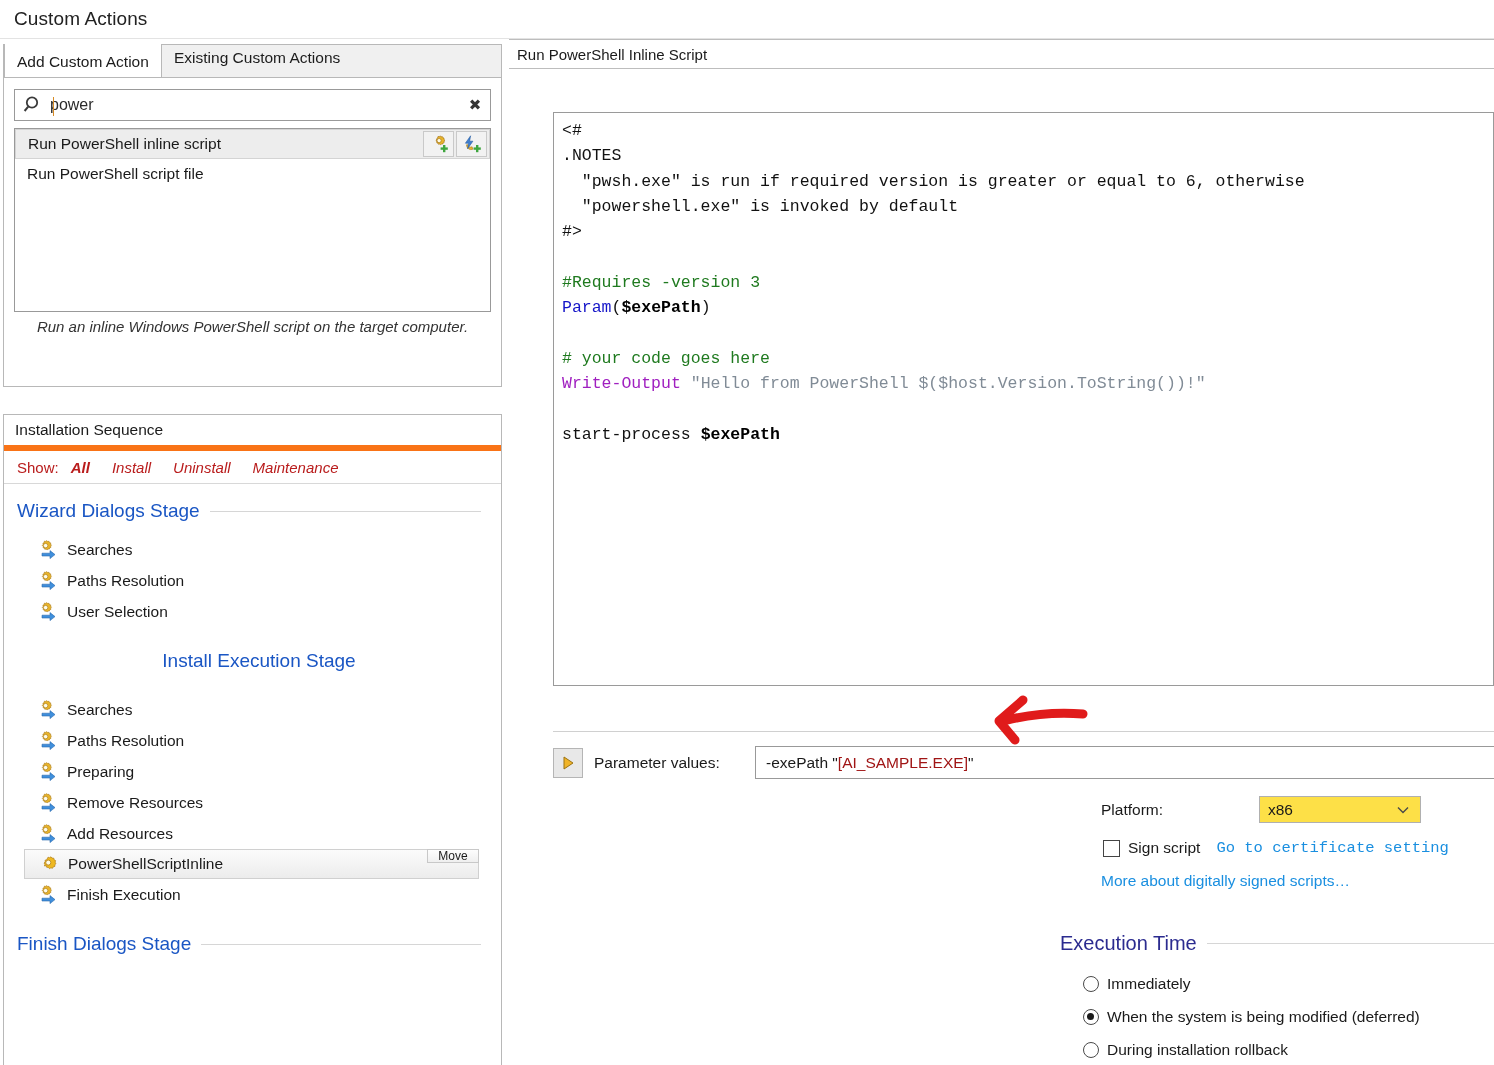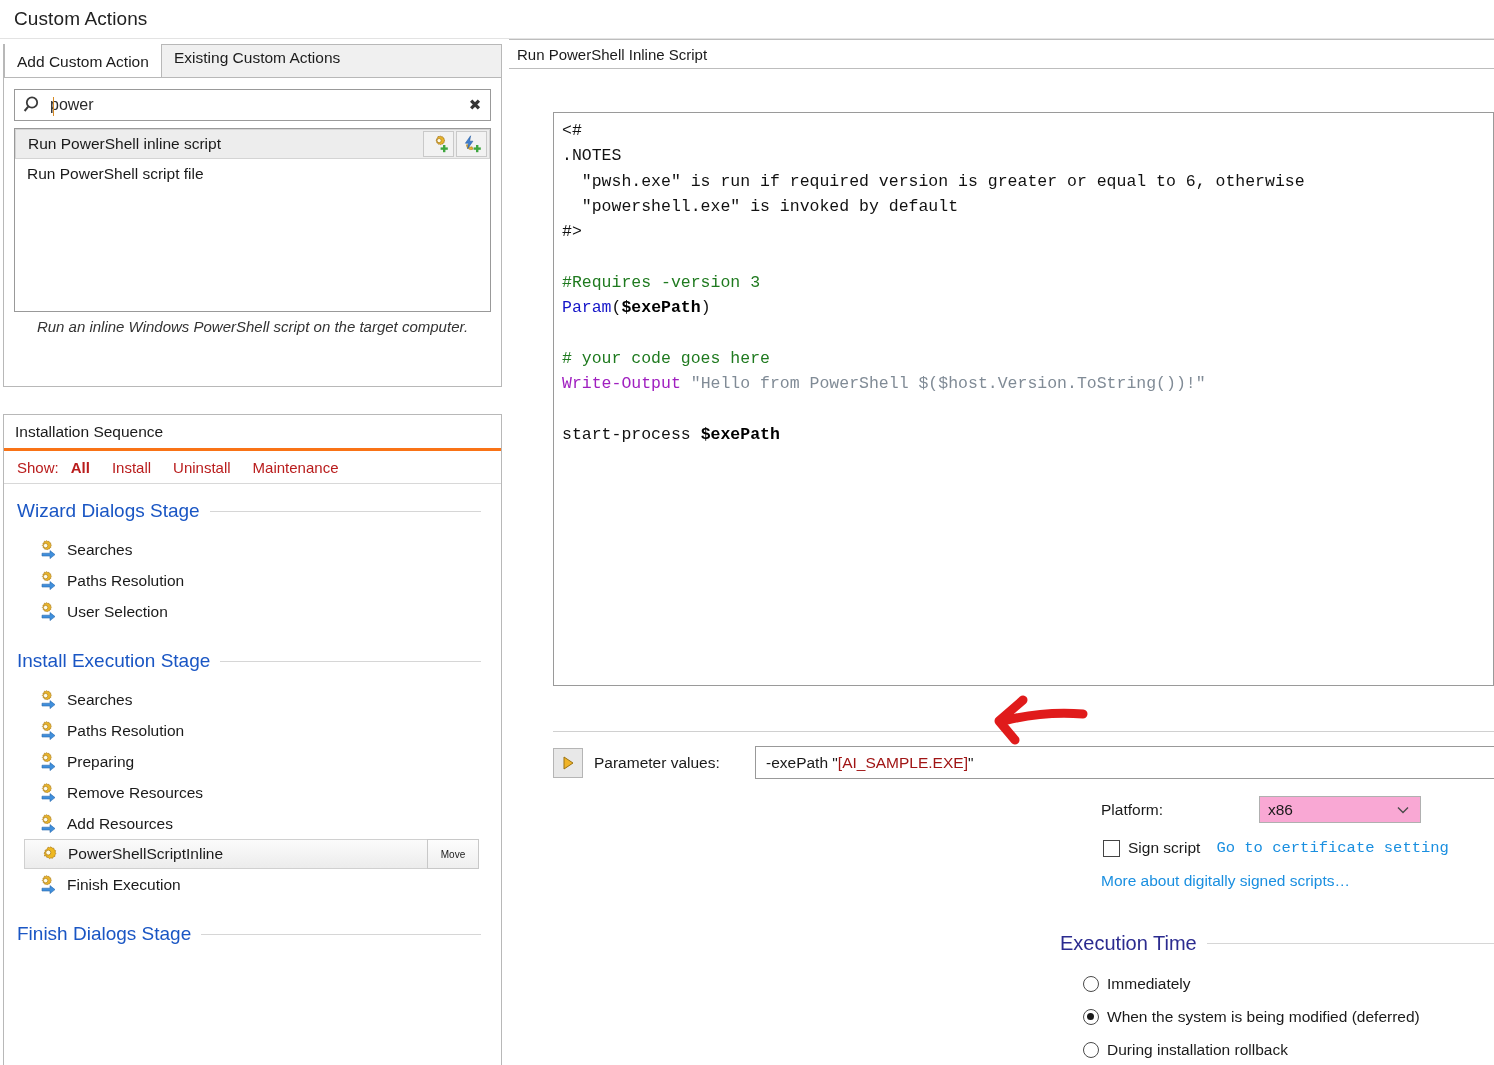--- a/index.html
+++ b/index.html
@@ -98,31 +98,31 @@
     position: absolute; left: 10px; top: 240px; width: 477px;
     font-style: italic; font-size: 15px; color: #333; text-align: center;
   }
 
   
   .seq-panel {
     position: absolute; left: 3px; top: 375px; width: 499px; height: 682px;
     border: 1px solid #b8b8b8; background: #fff;
   }
   .seq-header {
-    height: 36px; border-bottom: 3px solid #f97316;
+    height: 36px; border-bottom: 6px solid #f97316;
     display: flex; align-items: center; padding-left: 11px;
     font-size: 15.5px; color: #1a1a1a;
   }
   .show-row {
     height: 33px; border-bottom: 1px solid #d8d8d8;
     display: flex; align-items: center; padding-left: 13px; gap: 0px;
     font-size: 15px; color: #b91c1c;
   }
   .show-label { margin-right: 12px; }
-  .show-opt { margin-right: 22px; cursor: pointer; }
+  .show-opt { margin-right: 22px; cursor: pointer; font-style: italic; }
   .show-opt.active { font-weight: bold; }
 
   .stage-head {
     display: flex; align-items: center; gap: 10px;
     color: #1a56c4; font-size: 19px; padding-left: 13px;
   }
   .stage-head .rule { flex: 1; height: 1px; background: #d6d6d6; margin-right: 20px; }
 
   .seq-item {
     position: relative; height: 31px; display: flex; align-items: center;
@@ -130,24 +130,24 @@
   }
   .seq-item .gicon { position: absolute; left: 33px; top: 6px; }
   .seq-item .slabel { margin-left: 30px; }
   .seq-item.selected {
     background: linear-gradient(#fbfbfb,#ececec);
     border: 1px solid #d0d0d0;
     margin-left: 20px; padding-left: 13px; width: 455px; height: 30px;
   }
   .seq-item.selected .gicon { left: 13px; }
   .move-btn {
-    position: absolute; right: -1px; top: -1px; height: 30px; width: 52px;
+    position: absolute; right: -1px; top: -1px; height: 14px; width: 52px;
     background: linear-gradient(#fdfdfd,#efefef); border: 1px solid #c8c8c8;
     display: flex; align-items: center; justify-content: center;
-    font-size: 10px; color: #1a1a1a; cursor: pointer;
+    font-size: 12px; color: #1a1a1a; cursor: pointer;
   }
 
   
   .right-panel {
     position: absolute; left: 509px; top: 39px; width: 985px; height: 1026px;
   }
   .rp-header {
     position: absolute; left: 0; top: 0; width: 985px; height: 30px;
     border-top: 1px solid #bdbdbd; border-bottom: 1px solid #bdbdbd;
     display: flex; align-items: center; padding-left: 8px;
@@ -186,21 +186,21 @@
     display: flex; align-items: center; padding-left: 10px;
     font-size: 15.5px; color: #1a1a1a;
   }
   .param-red { color: #a01515; }
 
   .platform-row {
     position: absolute; left: 592px; top: 757px; display: flex; align-items: center;
   }
   .platform-label { font-size: 15.5px; width: 158px; }
   .combo {
-    width: 162px; height: 27px; background: #f9a8d4; border: 1px solid #b0b0b0;
+    width: 162px; height: 27px; background: #fde047; border: 1px solid #b0b0b0;
     display: flex; align-items: center; padding-left: 8px;
     font-size: 15.5px; position: relative; cursor: pointer;
   }
   .combo .chev { position: absolute; right: 10px; top: 6px; }
 
   .sign-row {
     position: absolute; left: 594px; top: 800px; display: flex; align-items: center; gap: 8px;
   }
   .checkbox {
     width: 17px; height: 17px; border: 1px solid #444; background: #fff; cursor: pointer;
@@ -348,21 +348,21 @@
               <g fill="#e8b42a" stroke="#a9781a" stroke-width=".6">
                 <path d="M7.4 1.1l1.3.3 1-.8 1 .9 1.3-.2.5 1.2 1.2.4-.1 1.3.9.9-.8 1 .2 1.3-1.2.5-.4 1.2-1.3-.1-.9.9-1-.8-1.3.2-.5-1.2-1.2-.4.1-1.3-.9-.9.8-1-.2-1.3 1.2-.5z"></path>
               </g>
               <circle cx="8.6" cy="5.6" r="2.2" fill="#fdfbe8" stroke="#a9781a" stroke-width=".6"></circle>
               <path d="M5 13.2h8v-2.6l5 4-5 4v-2.6H5z" fill="#3f8fdc" stroke="#2a68ad" stroke-width=".6"></path>
             </svg>
         </span>
         <span class="slabel">User Selection</span>
       </div>
 
-      <div class="stage-head" style="margin-top:23px;">
+      <div class="stage-head" style="margin-top:23px;flex-direction:column;">
         <span>Install Execution Stage</span>
         <span class="rule"></span>
       </div>
       <div style="height:12px"></div>
 
       <div class="seq-item">
         <span class="gicon">
           <svg width="21" height="19" viewBox="0 0 21 19">
               <g fill="#e8b42a" stroke="#a9781a" stroke-width=".6">
                 <path d="M7.4 1.1l1.3.3 1-.8 1 .9 1.3-.2.5 1.2 1.2.4-.1 1.3.9.9-.8 1 .2 1.3-1.2.5-.4 1.2-1.3-.1-.9.9-1-.8-1.3.2-.5-1.2-1.2-.4.1-1.3-.9-.9.8-1-.2-1.3 1.2-.5z"></path>

